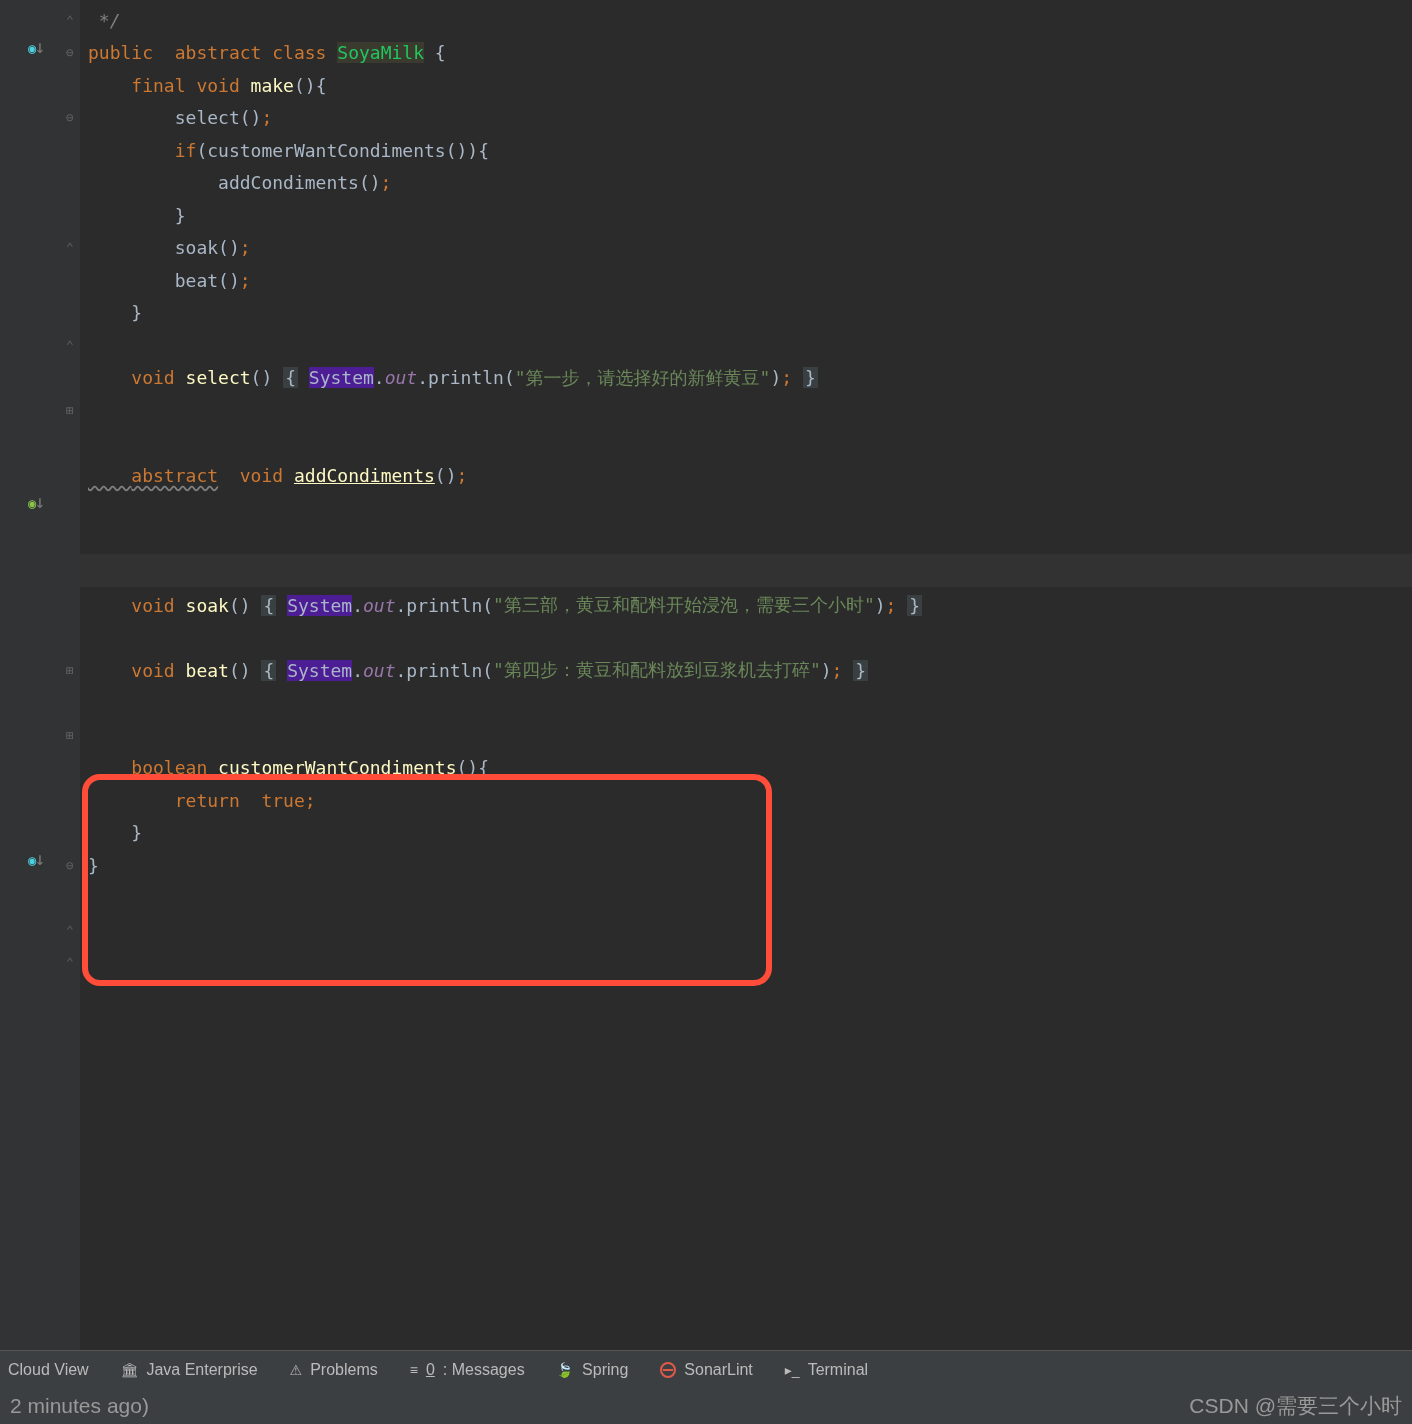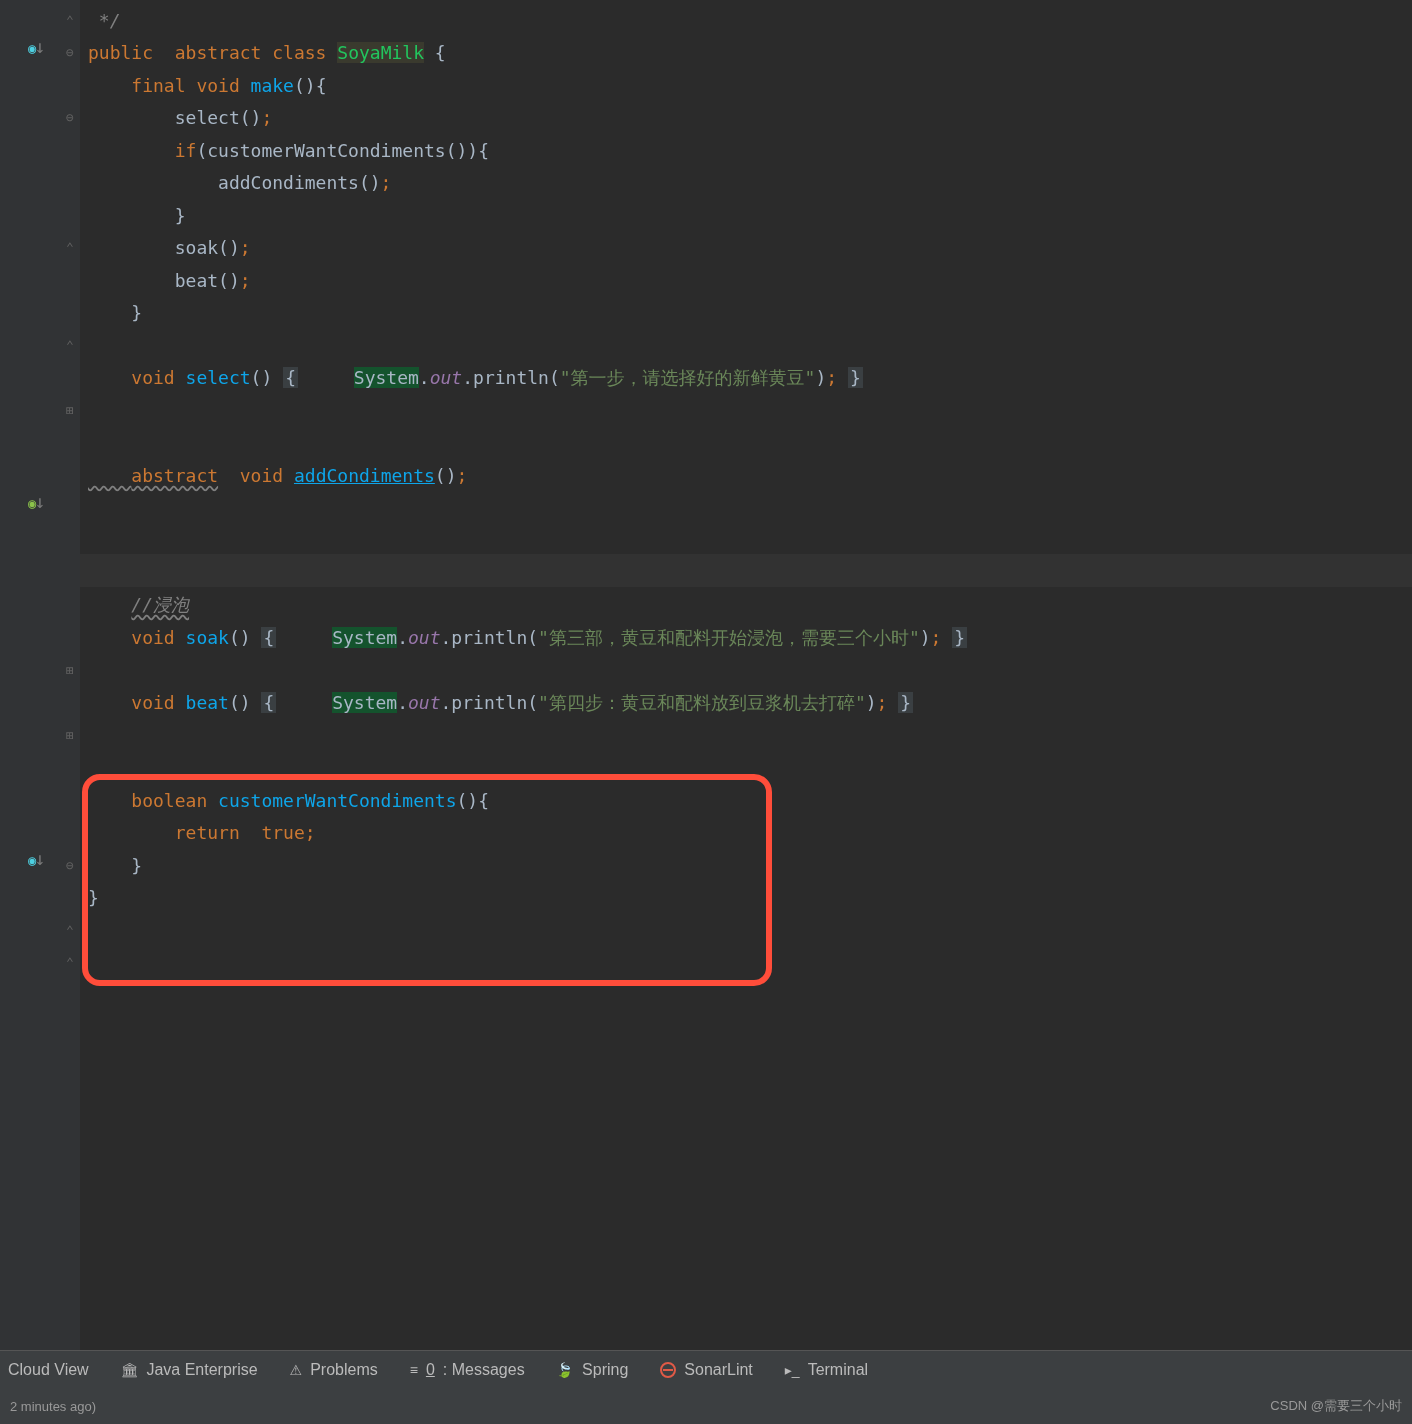--- a/index.html
+++ b/index.html
@@ -62,27 +62,27 @@
   display: flex;
   align-items: center;
 }
 .kw { color: #cc7832; }
 .comment { color: #808080; font-style: italic; }
 .wavy {
   text-decoration: underline wavy #808080;
   text-underline-offset: 3px;
 }
 .className { color: #22c55e; background: #3a3a2e; }
-.method { color: #0ea5e9; }
+.method { color: #fef9c3; }
 .str { color: #6a8759; }
 .field { color: #9876aa; font-style: italic; }
 .paren { color: #a9b7c6; }
 .semi { color: #cc7832; }
 .hl-block { background: #3a3f42; padding: 0 2px; }
-.hl-sys { background: #14532d; margin-left: 45px; }
+.hl-sys { background: #4c1d95; }
 .current-line {
   position: absolute;
   left: 0; right: 0;
   height: 32.5px;
   background: #323232;
   z-index: -1;
 }
 .red-box {
   position: absolute;
   border: 6px solid #ff4d3a;
@@ -111,21 +111,21 @@
   position: absolute;
   bottom: 0; left: 0; right: 0;
   height: 36px;
   background: #3c3f41;
   display: flex;
   align-items: center;
   justify-content: space-between;
   padding: 0 10px;
   color: #999;
   font-family: sans-serif;
-  font-size: 13px;
+  font-size: 21px;
 }
 .underline-num { text-decoration: underline; }
 .sonar-ic {
   display: inline-block;
   width: 16px; height: 16px;
   border: 2px solid #e05a47;
   border-radius: 50%;
   position: relative;
 }
 .sonar-ic::after {
@@ -192,21 +192,20 @@
     <div class="line"><span>        </span><span>beat()</span><span class="semi">;</span></div>
     <div class="line"><span>    </span><span>}</span></div>
     <div class="line"></div>
     <div class="line"><span>    </span><span class="kw">void</span><span> </span><span class="method">select</span><span class="paren">()</span><span> </span><span class="hl-block">{</span><span> </span><span class="hl-sys">System</span><span>.</span><span class="field">out</span><span>.println(</span><span class="str">"第一步，请选择好的新鲜黄豆"</span><span>)</span><span class="semi">;</span><span> </span><span class="hl-block">}</span></div>
     <div class="line"></div>
     <div class="line"><span>    </span></div>
     <div class="line"><span class="wavy">    </span><span class="kw wavy">abstract</span><span>  </span><span class="kw">void</span><span> </span><span class="method" style="text-decoration:underline">addCondiments</span><span>()</span><span class="semi">;</span></div>
     <div class="line"></div>
     <div class="line"></div>
     <div class="line"></div>
-    <div class="line"><span>    </span><span class="comment wavy">//浸泡</span></div>
     <div class="line"><span>    </span><span class="kw">void</span><span> </span><span class="method">soak</span><span class="paren">()</span><span> </span><span class="hl-block">{</span><span> </span><span class="hl-sys">System</span><span>.</span><span class="field">out</span><span>.println(</span><span class="str">"第三部，黄豆和配料开始浸泡，需要三个小时"</span><span>)</span><span class="semi">;</span><span> </span><span class="hl-block">}</span></div>
     <div class="line"></div>
     <div class="line"><span>    </span><span class="kw">void</span><span> </span><span class="method">beat</span><span class="paren">()</span><span> </span><span class="hl-block">{</span><span> </span><span class="hl-sys">System</span><span>.</span><span class="field">out</span><span>.println(</span><span class="str">"第四步：黄豆和配料放到豆浆机去打碎"</span><span>)</span><span class="semi">;</span><span> </span><span class="hl-block">}</span></div>
     <div class="line"></div>
     <div class="line"></div>
     <div class="line"><span>    </span><span class="kw">boolean</span><span> </span><span class="method">customerWantCondiments</span><span>(){</span></div>
     <div class="line"><span>        </span><span class="kw">return</span><span>  </span><span class="kw">true</span><span class="semi">;</span></div>
     <div class="line"><span>    </span><span>}</span></div>
     <div class="line"><span>}</span></div>
   </div>

